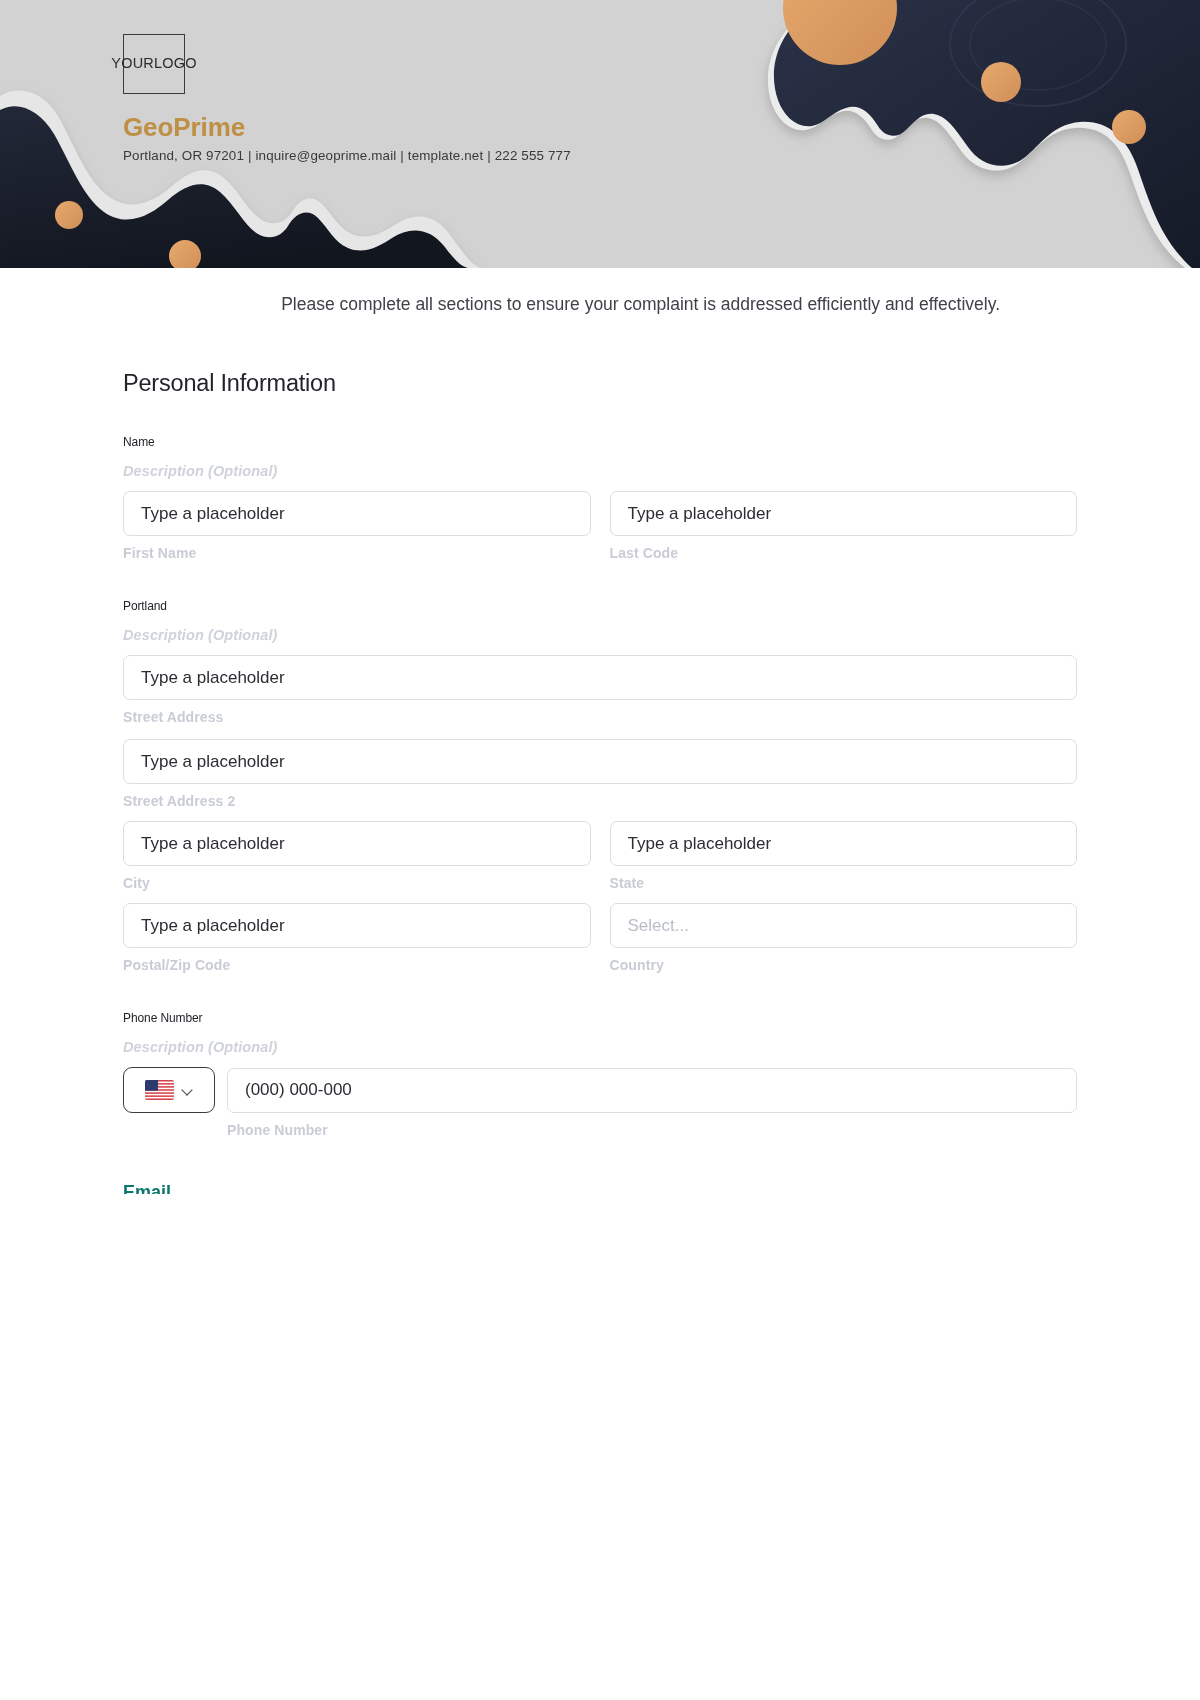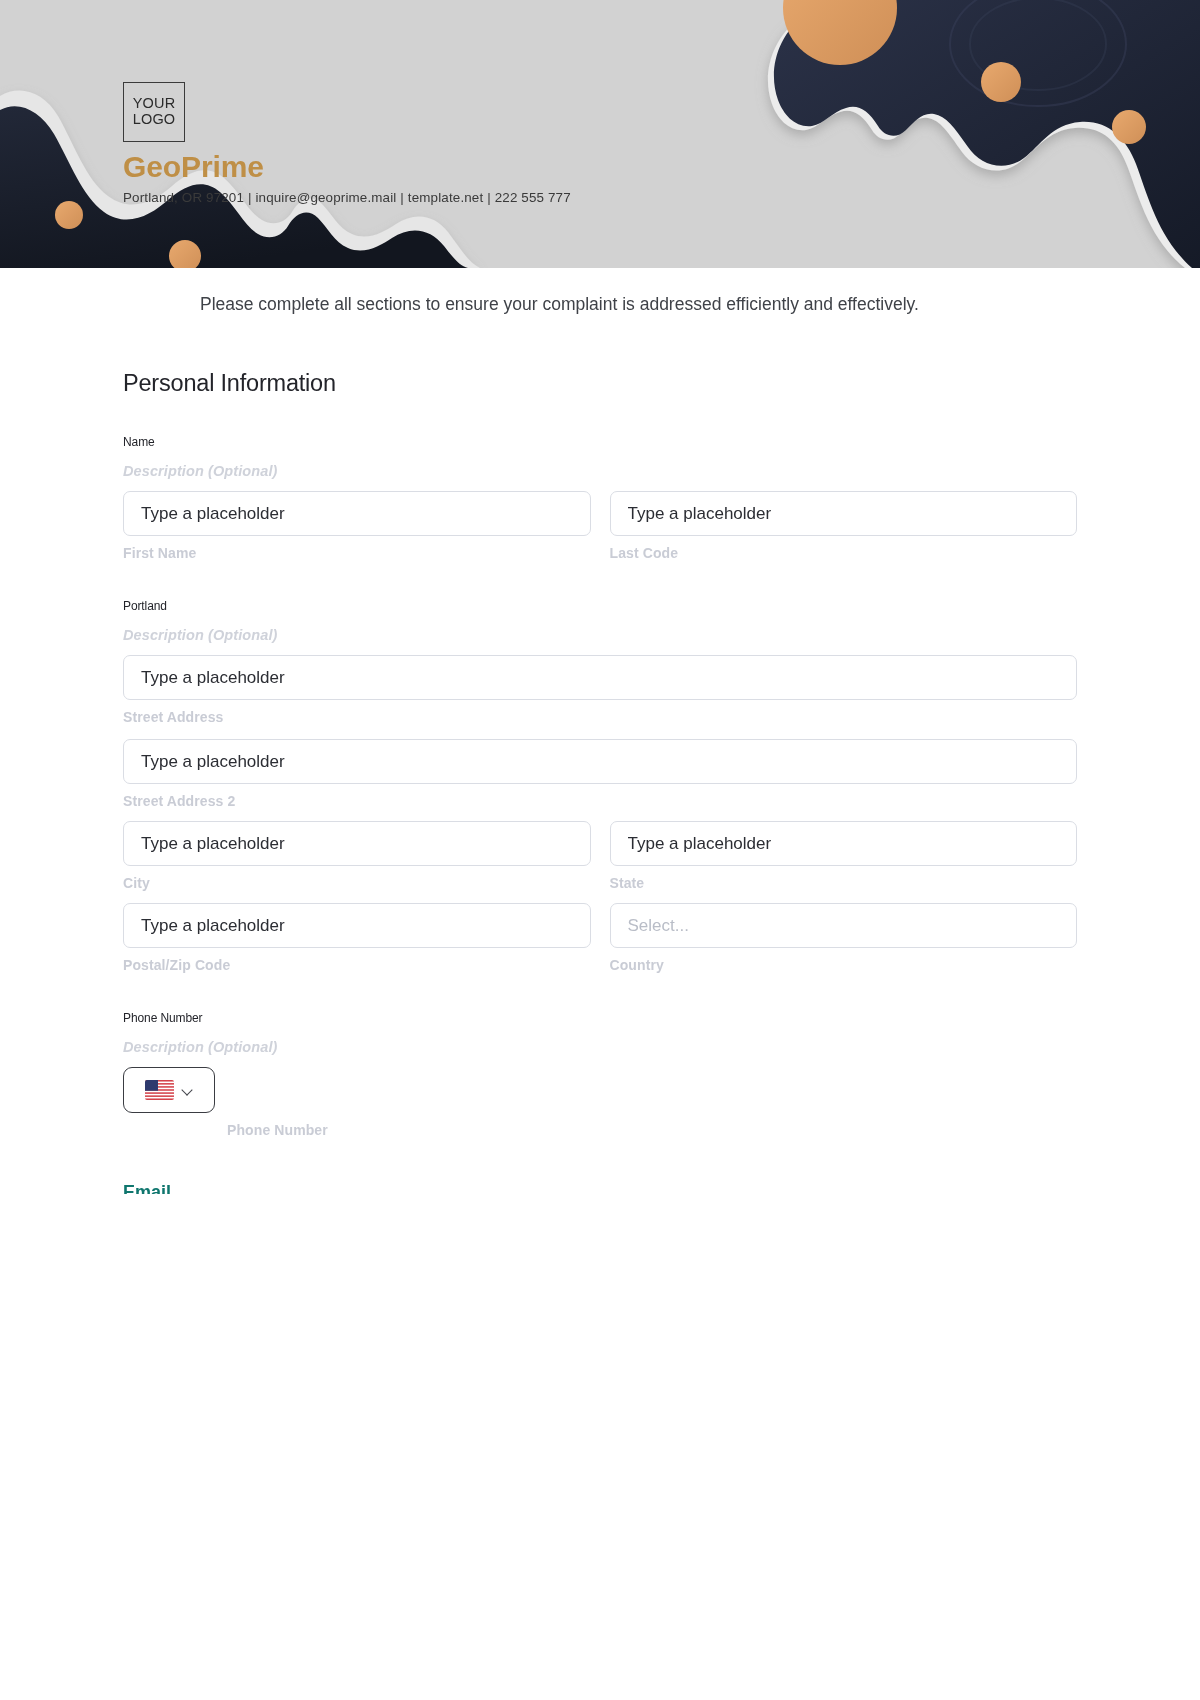--- a/index.html
+++ b/index.html
@@ -25,37 +25,35 @@
     position: absolute;
     left: 123px;
     top: 34px;
     z-index: 5;
   }
   .logo-box {
     width: 62px;
     height: 60px;
     border: 1.6px solid #3b3b3b;
     display: flex;
-    flex-direction: column;
     align-items: center;
     justify-content: center;
     line-height: 1.08;
     background: transparent;
-    margin-top: 48px;
   }
   .logo-box span {
     font-size: 14.5px;
     font-weight: 400;
     color: #2b2b2b;
     letter-spacing: .2px;
     font-family: "Liberation Sans", sans-serif;
   }
   .brand-name {
-    margin-top: 9px;
-    font-size: 30px;
+    margin-top: 20px;
+    font-size: 26px;
     font-weight: 700;
     color: #bf8f46;
     letter-spacing: -0.1px;
     line-height: 1.05;
   }
   .brand-contact {
     margin-top: 7px;
     font-size: 13.4px;
     color: #3a3a3a;
     letter-spacing: .15px;
@@ -70,21 +68,21 @@
   .form-title {
     text-align: center;
     font-size: 38px;
     font-weight: 700;
     color: #1f2024;
     letter-spacing: -0.4px;
     margin-top: 86px;
     line-height: 1.15;
   }
   .form-subtitle {
-    text-align: left;
+    text-align: right;
     font-size: 17.5px;
     color: #3f4248;
     line-height: 1.62;
     margin: 22px auto 0;
     max-width: 800px;
   }
 
   .section-title {
     font-size: 23.5px;
     font-weight: 400;
@@ -376,19 +374,22 @@
               <rect y="12" width="38" height="2"></rect>
               <rect y="16" width="38" height="2"></rect>
               <rect y="20" width="38" height="2"></rect>
               <rect y="24" width="38" height="2"></rect>
             </g>
             <rect width="17" height="14" fill="#2e3a6e"></rect>
           </svg>
         </span>
         <span class="chev"></span>
       </div>
+      <div class="phone-input-wrap">
+        <input class="input" type="text" placeholder="(000) 000-000" style="">
+      </div>
     </div>
     <div class="phone-sub">Phone Number</div>
   </div>
 
   <div class="clipped-heading">Email</div>
 
 </div>
 
 </body></html>

